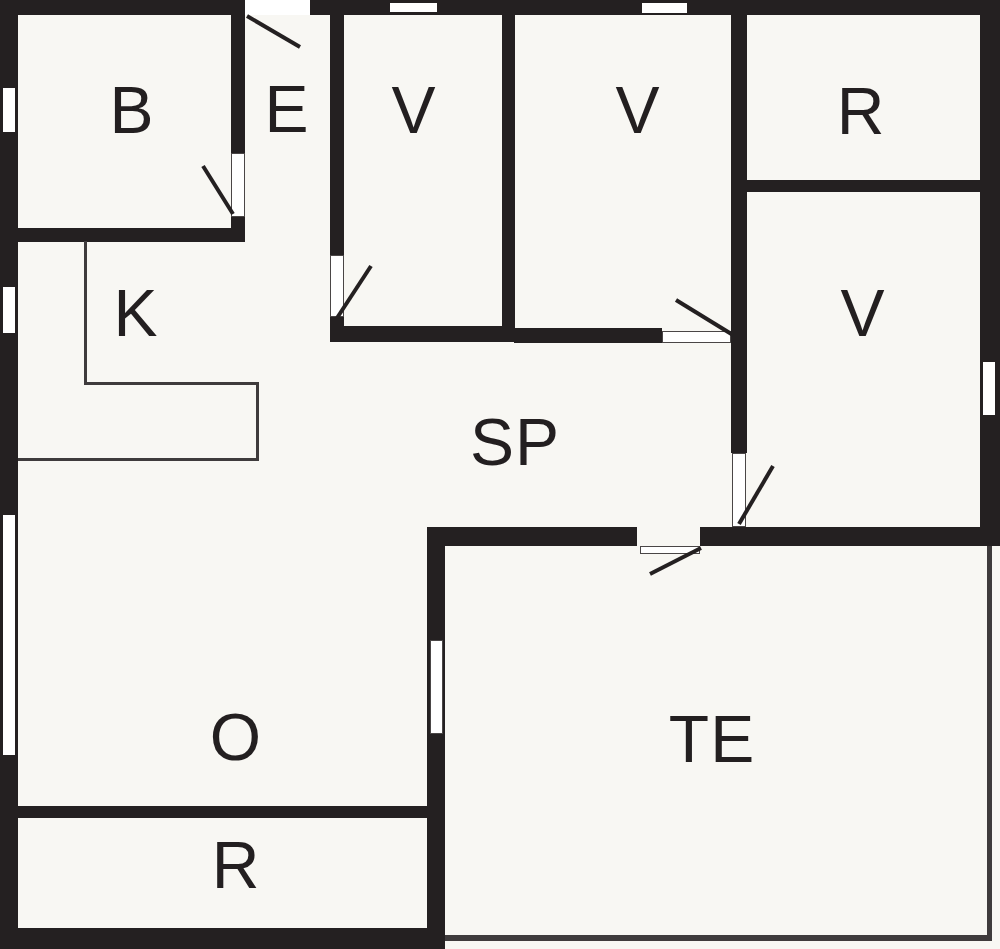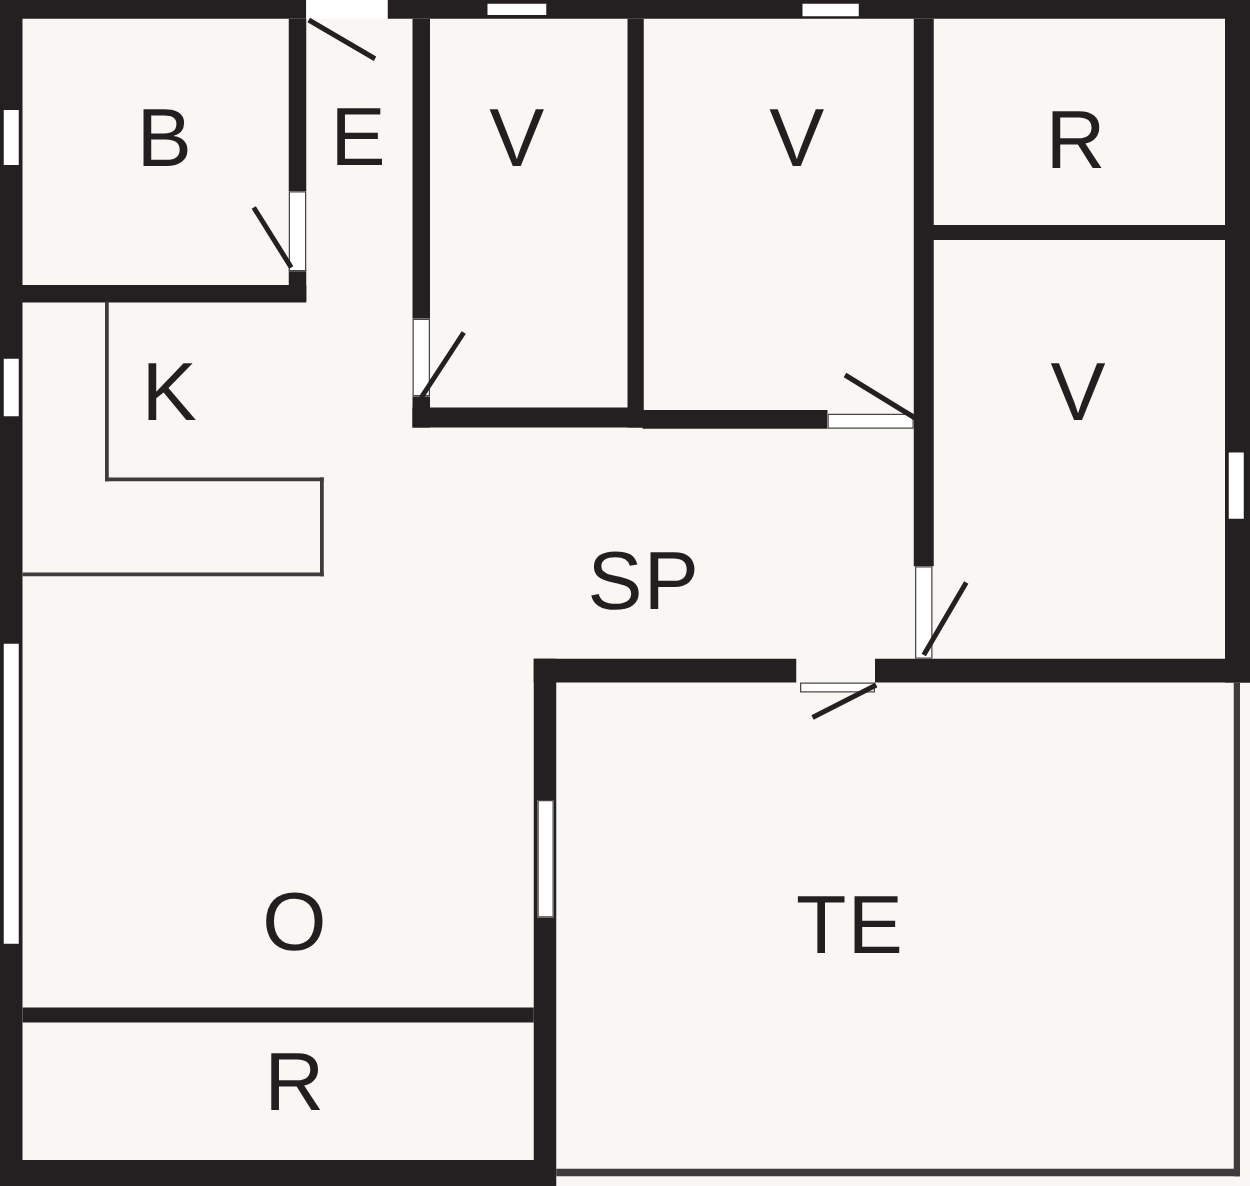--- a/index.html
+++ b/index.html
@@ -92,18 +92,18 @@
     <line x1="701" y1="548" x2="650" y2="574" stroke="currentColor" stroke-width="4"></line>
   </svg>
 
   <span class="room-label" style="left:132px;top:110px;">B</span>
   <span class="room-label" style="left:287px;top:109px;">E</span>
   <span class="room-label" style="left:414px;top:110px;">V</span>
   <span class="room-label" style="left:638px;top:110px;">V</span>
   <span class="room-label" style="left:861px;top:111px;">R</span>
   <span class="room-label" style="left:863px;top:313px;">V</span>
   <span class="room-label" style="left:136px;top:313px;">K</span>
-  <span class="room-label" style="left:515px;top:442px;margin-top:22px;">SP</span>
+  <span class="room-label" style="left:515px;top:442px;">SP</span>
   <span class="room-label" style="left:236px;top:737px;">O</span>
   <span class="room-label" style="left:236px;top:865px;">R</span>
-  <span class="room-label" style="left:680px;top:739px;">TE</span>
+  <span class="room-label" style="left:712px;top:739px;">TE</span>
 
 </div>
 
 </body></html>

